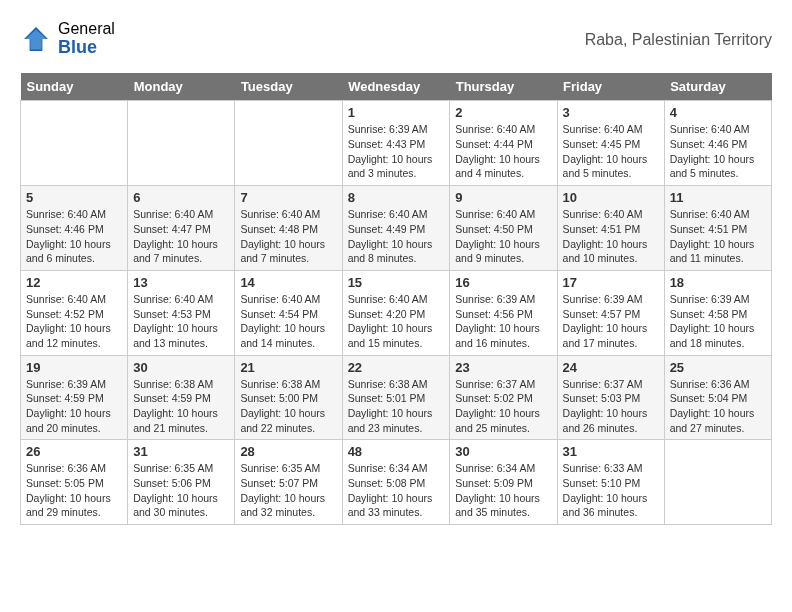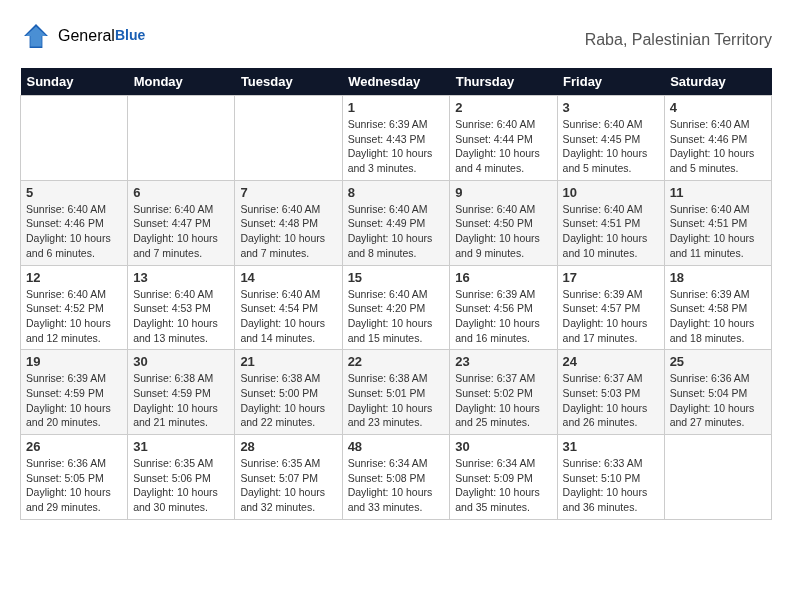--- a/index.html
+++ b/index.html
@@ -16,23 +16,22 @@
       align-items: flex-start;
       margin-bottom: 16px;
     }
     .logo {
       display: flex;
       align-items: center;
       gap: 6px;
     }
     .logo-text {
       display: flex;
-      flex-direction: row;
+      flex-direction: column;
       line-height: 1.1;
-      align-items: center;
     }
     .logo-icon {
       width: 32px;
       height: 32px;
     }
     .title-area {
       text-align: right;
     }
     .cal-title {
       font-size: 32px;
@@ -43,21 +42,21 @@
       font-size: 16px;
       color: #555;
       margin-top: 11px;
     }
     .calendar {
       width: 100%;
       border-collapse: collapse;
       font-size: 11px;
     }
     .calendar th {
-      background: #0f172a;
+      background: #737373;
       color: #fff;
       text-align: left;
       padding: 6px 6px;
       font-size: 13px;
       font-weight: bold;
     }
     .calendar td {
       border: 1px solid #ccc;
       vertical-align: top;
       padding: 4px 5px;
@@ -88,21 +87,21 @@
 <body>
 
 <div class="header">
   <div class="logo">
     <svg class="logo-icon" viewBox="0 0 40 40" xmlns="http://www.w3.org/2000/svg">
       <polygon points="20,5 35,20 28,20 28,35 12,35 12,20 5,20" fill="#1a5fb4"></polygon>
       <polygon points="20,8 33,20 27,20 27,33 13,33 13,20 7,20" fill="#4a8fd4"></polygon>
     </svg>
     <div class="logo-text">
       <span>General</span>
-      <span style="color:#1a5fb4;font-weight:bold;font-size:14px;">Blue</span>
+      <span style="color:#1a5fb4;font-weight:bold;font-size:18px;">Blue</span>
     </div>
   </div>
   <div class="title-area">
     <div class="cal-subtitle">Raba, Palestinian Territory</div>
   </div>
 </div>
 
 <table class="calendar">
   <thead>
     <tr>

